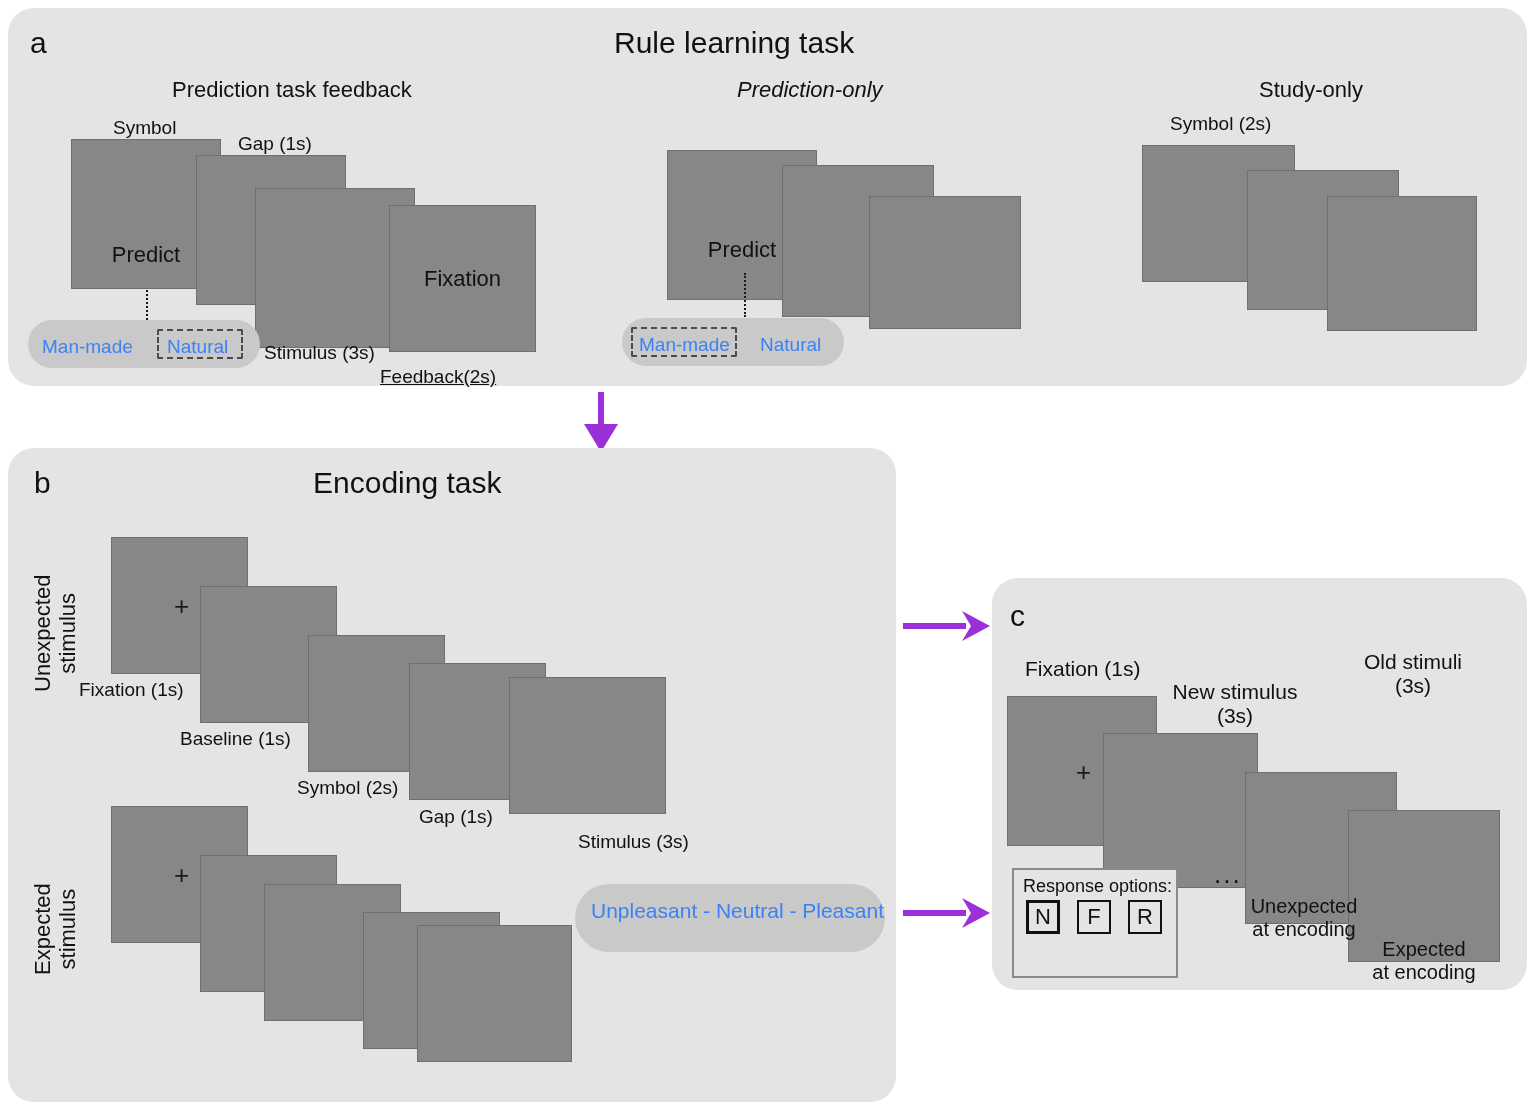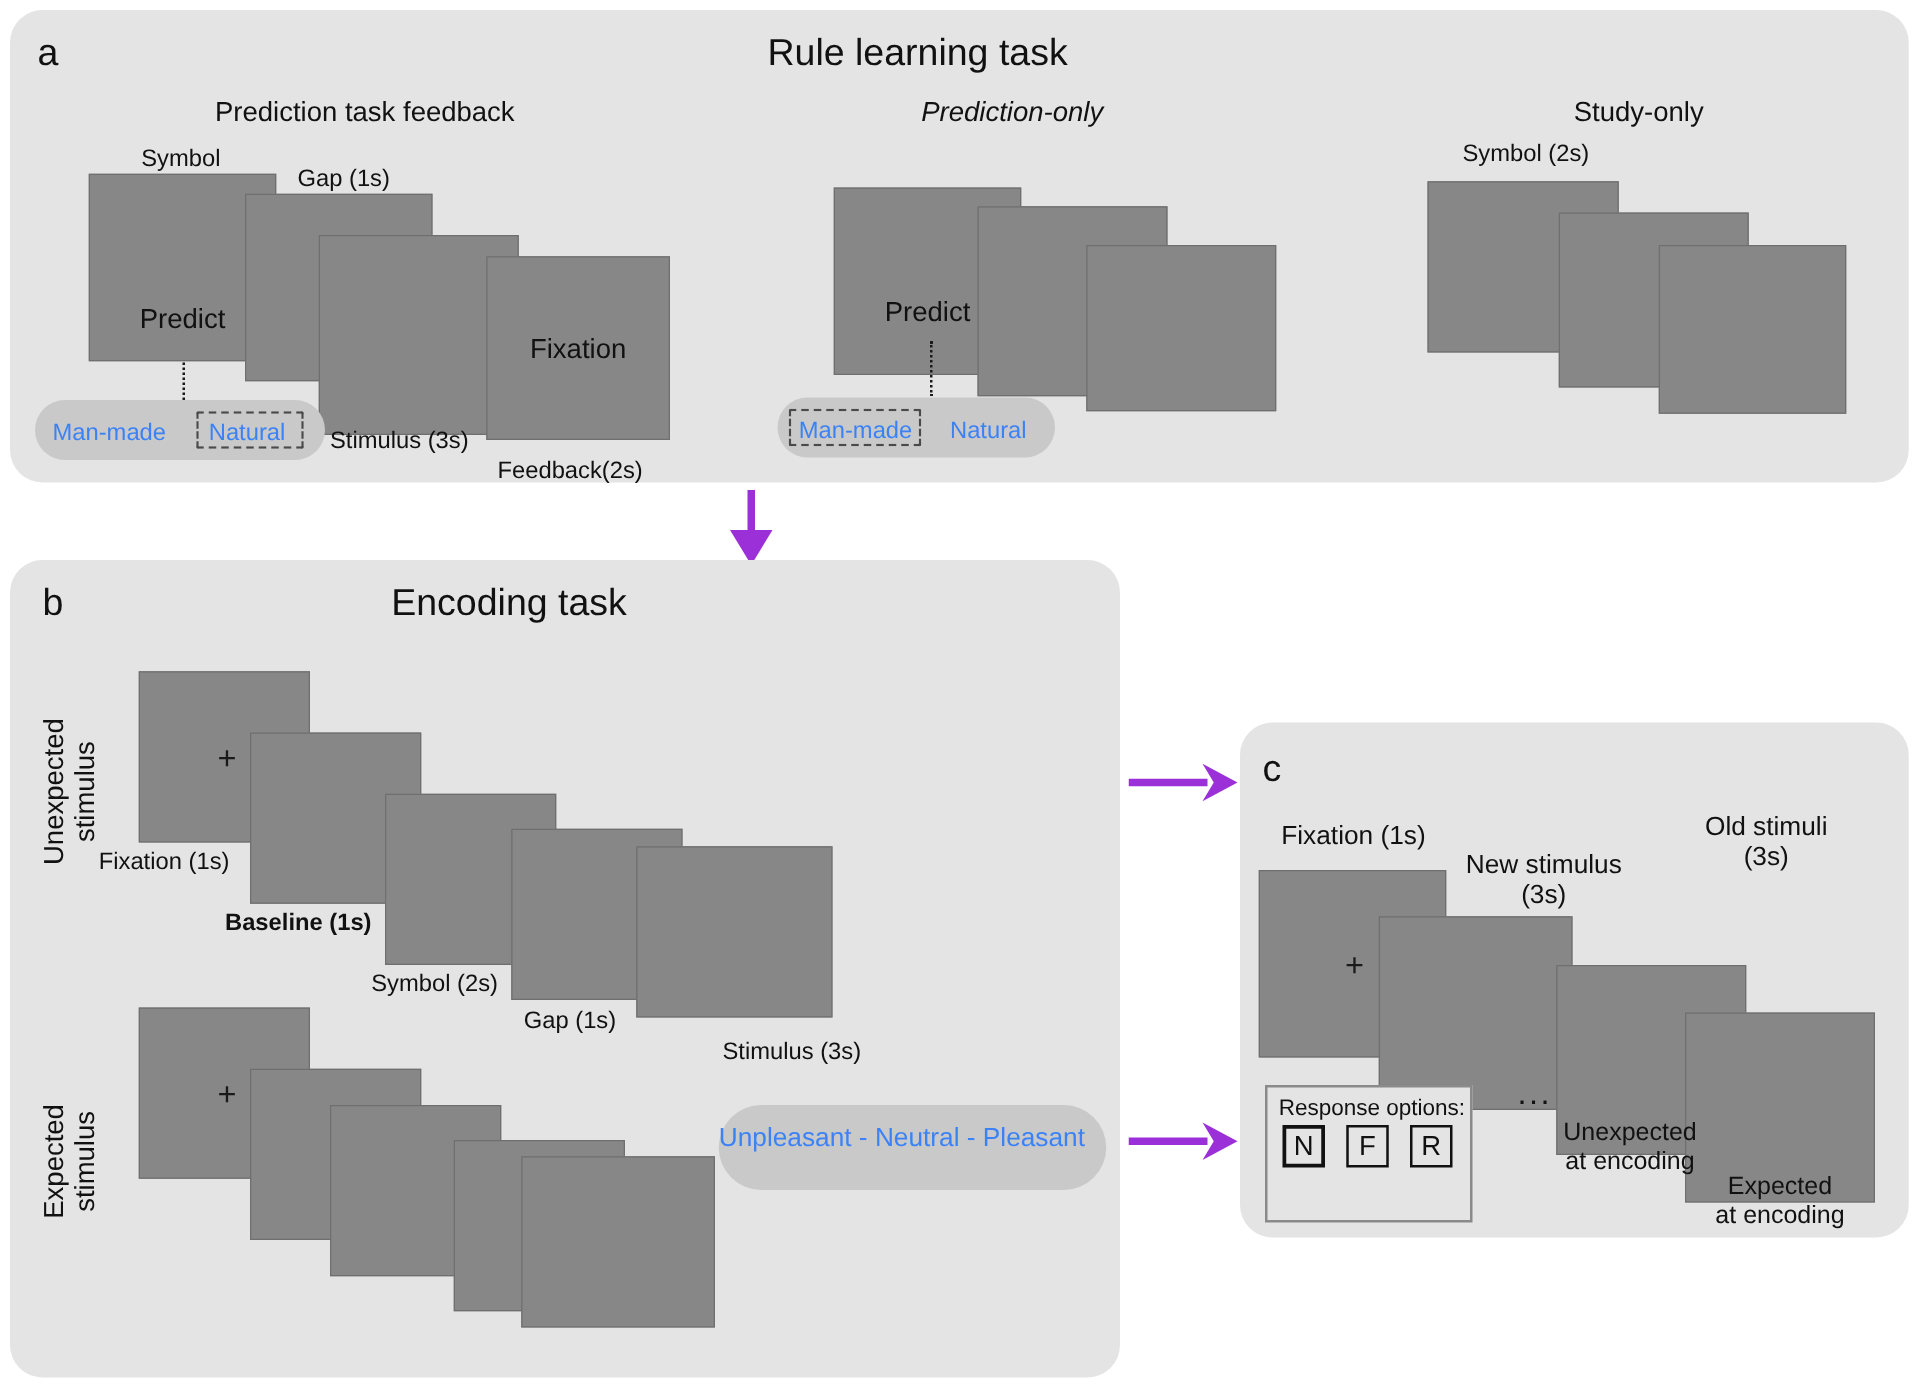--- a/index.html
+++ b/index.html
@@ -362,21 +362,21 @@
 
 <div class="lbl" style="left:238px; top:133px;">Gap (1s)</div>
 <div class="card" style="left:196px; top:155px; width:150px; height:150px;"></div>
 
 <div class="card" style="left:255px; top:188px; width:160px; height:160px;"></div>
 <div class="lbl" style="left:264px; top:342px;">Stimulus (3s)</div>
 
 <div class="card" style="left:389px; top:205px; width:147px; height:147px;">
   <div class="card-txt" style="top:62px;">Fixation</div>
 </div>
-<div class="lbl" style="left:398px; top:366px;">Feedback(2s)</div>
+<div class="lbl" style="left:380px; top:366px;text-decoration:underline;">Feedback(2s)</div>
 
 <div class="dotline" style="left:146px; top:290px; height:38px;"></div>
 
 <div class="pill" style="left:28px; top:320px; width:232px; height:48px;"></div>
 <div class="pill-label" style="left:42px; top:337px;">Man-made</div>
 <div class="dashbox" style="left:157px; top:329px; width:86px; height:30px;"></div>
 <div class="pill-label" style="left:167px; top:337px;">Natural</div>
 
 <div class="col-title" style="left:737px; top:79px;font-style:italic;">Prediction-only</div>
 
@@ -407,41 +407,41 @@
 
 <div class="vert-label" style="left:30px; top:692px;">Unexpected<br>stimulus</div>
 <div class="vert-label" style="left:30px; top:975px;">Expected<br>stimulus</div>
 
 <div class="card" style="left:111px; top:537px; width:137px; height:137px;">
   <div class="fixcross" style="left:62px; top:55px;">+</div>
 </div>
 <div class="lbl" style="left:79px; top:679px;">Fixation (1s)</div>
 
 <div class="card" style="left:200px; top:586px; width:137px; height:137px;"></div>
-<div class="lbl" style="left:180px; top:728px;font-weight:bold;">Baseline (1s)</div>
+<div class="lbl" style="left:180px; top:728px;">Baseline (1s)</div>
 
 <div class="card" style="left:308px; top:635px; width:137px; height:137px;"></div>
 <div class="lbl" style="left:297px; top:777px;">Symbol (2s)</div>
 
 <div class="card" style="left:409px; top:663px; width:137px; height:137px;"></div>
 <div class="lbl" style="left:419px; top:806px;">Gap (1s)</div>
 
 <div class="card" style="left:509px; top:677px; width:157px; height:137px;"></div>
 <div class="lbl" style="left:578px; top:831px;">Stimulus (3s)</div>
 
 <div class="card" style="left:111px; top:806px; width:137px; height:137px;">
   <div class="fixcross" style="left:62px; top:55px;">+</div>
 </div>
 <div class="card" style="left:200px; top:855px; width:137px; height:137px;"></div>
 <div class="card" style="left:264px; top:884px; width:137px; height:137px;"></div>
 <div class="card" style="left:363px; top:912px; width:137px; height:137px;"></div>
 <div class="card" style="left:417px; top:925px; width:155px; height:137px;"></div>
 
 <div class="pill" style="left:575px; top:884px; width:310px; height:68px;"></div>
-<div class="pill-label" style="left:575px; top:900px; font-size:21px;text-align:center;">Unpleasant - Neutral - Pleasant</div>
+<div class="pill-label" style="left:591px; top:900px; font-size:21px;text-align:center;">Unpleasant - Neutral - Pleasant</div>
 
 <div class="panel" id="panel-c"></div>
 
 <div class="panel-letter" style="left:1010px; top:601px;">c</div>
 
 <div class="lbl" style="left:1025px; top:657px; font-size:21px;">Fixation (1s)</div>
 <div class="lbl center" style="left:1150px; top:680px; width:170px; font-size:21px;">New stimulus<br>(3s)</div>
 <div class="lbl center" style="left:1338px; top:650px; width:150px; font-size:21px;">Old stimuli<br>(3s)</div>
 
 <div class="card" style="left:1007px; top:696px; width:150px; height:150px;">

